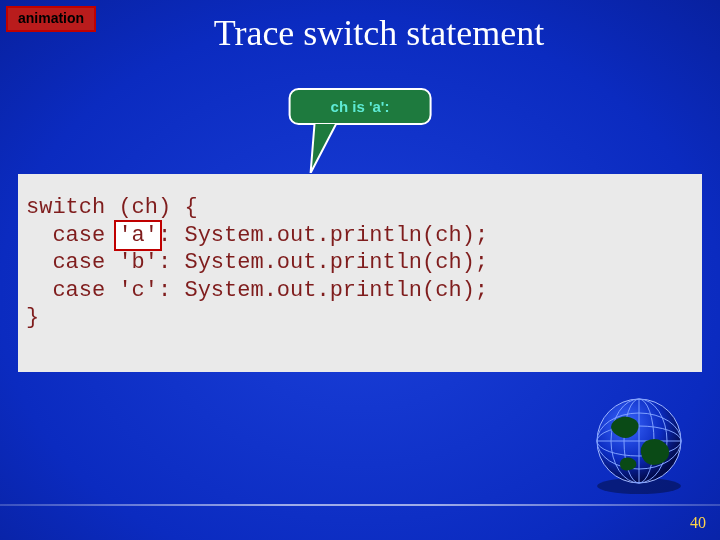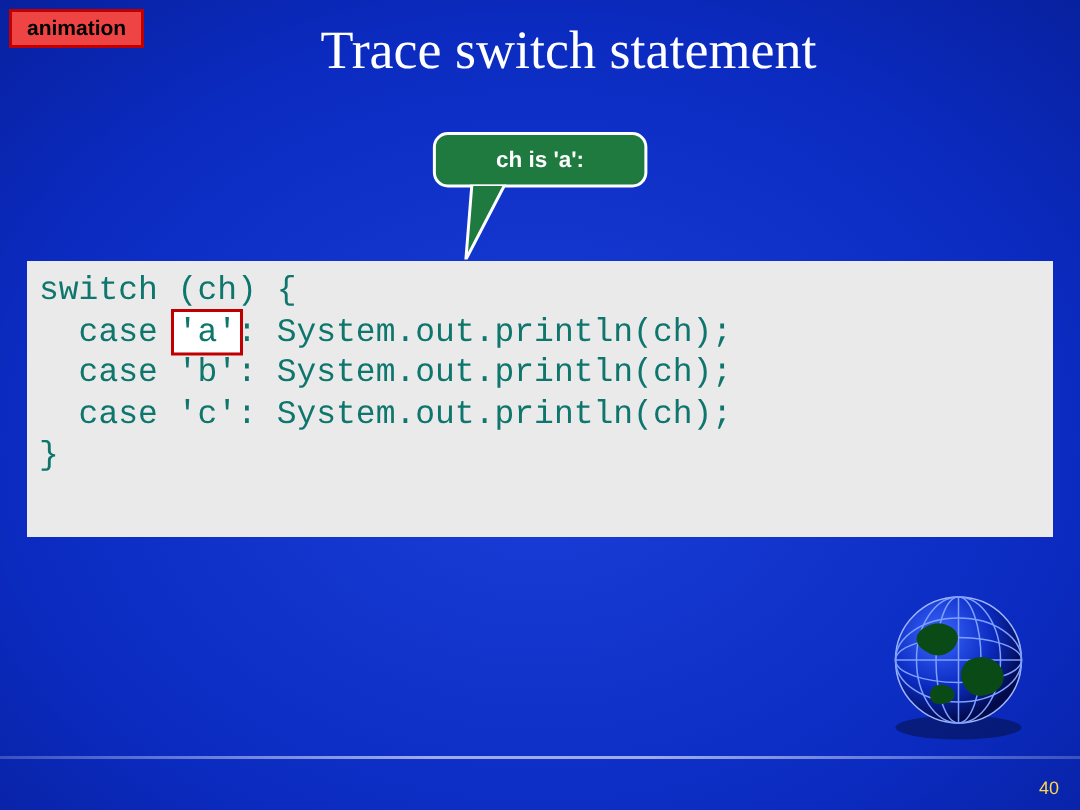--- a/index.html
+++ b/index.html
@@ -6,21 +6,21 @@
   html, body { width: 720px; height: 540px; overflow: hidden; }
   body {
     background: radial-gradient(ellipse 900px 700px at 50% 55%, #1a3fd9 0%, #0b2bc0 40%, #061a8a 70%, #020a4a 100%);
     font-family: "Times New Roman", Times, serif;
     position: relative;
     color: #fff;
   }
   .tag {
     position: absolute;
     top: 6px; left: 6px;
-    background: #ef4444;
+    background: #b91c1c;
     border: 2px solid #c00000;
     padding: 2px 10px 4px 10px;
     font-family: Helvetica, Arial, sans-serif;
     font-weight: bold;
     font-size: 14px;
     color: #000;
   }
   .title {
     position: absolute;
     top: 12px; left: 0; right: 0;
@@ -37,39 +37,39 @@
     transform: translateX(-50%);
   }
   .bubble {
     background: #1e7a3e;
     border: 2px solid #fff;
     border-radius: 10px;
     padding: 8px 40px;
     font-family: Helvetica, Arial, sans-serif;
     font-weight: bold;
     font-size: 15px;
-    color: #ffffff;
+    color: #5eead4;
     white-space: nowrap;
   }
   .tail {
     position: absolute;
     left: 18px;
     top: 100%;
     margin-top: -2px;
   }
   .tail svg { display: block; }
   .codebox {
     position: absolute;
     top: 174px; left: 18px; right: 18px;
     background: #eaeaea;
-    padding: 6px 8px 40px 8px;
+    padding: 20px 8px 40px 8px;
     font-family: "Courier New", Courier, monospace;
     font-size: 22px;
     line-height: 1.25;
-    color: #0f766e;
+    color: #7f1d1d;
     white-space: pre;
   }
   .hl {
     display: inline-block;
     background: #fff;
     outline: 2px solid #c00000;
     padding: 0 2px;
     margin: 0 -2px;
   }
   .globe {
@@ -79,22 +79,22 @@
   }
   .hr {
     position: absolute;
     left: 0; right: 0; bottom: 34px;
     height: 2px;
     background: linear-gradient(to right, rgba(255,255,255,0.2), rgba(255,255,255,0.6) 40%, rgba(255,255,255,0.6) 60%, rgba(255,255,255,0.2));
   }
   .pagenum {
     position: absolute;
     right: 14px; bottom: 8px;
-    font-family: Liberation Sans, sans-serif;
-    font-size: 12px;
+    font-family: Liberation Serif, serif;
+    font-size: 16px;
     color: #ffd54a;
   }
 </style>
 </head>
 <body>
 
 <div class="tag">animation</div>
 
 <div class="title">Trace switch statement</div>
 

